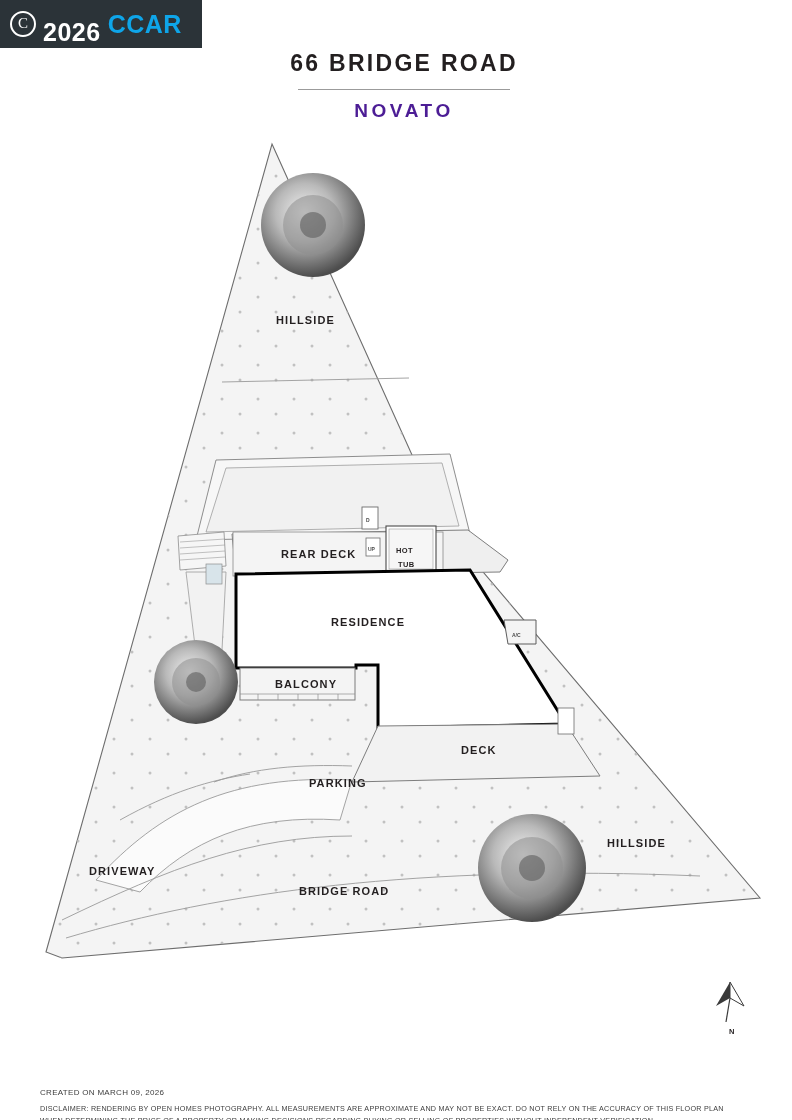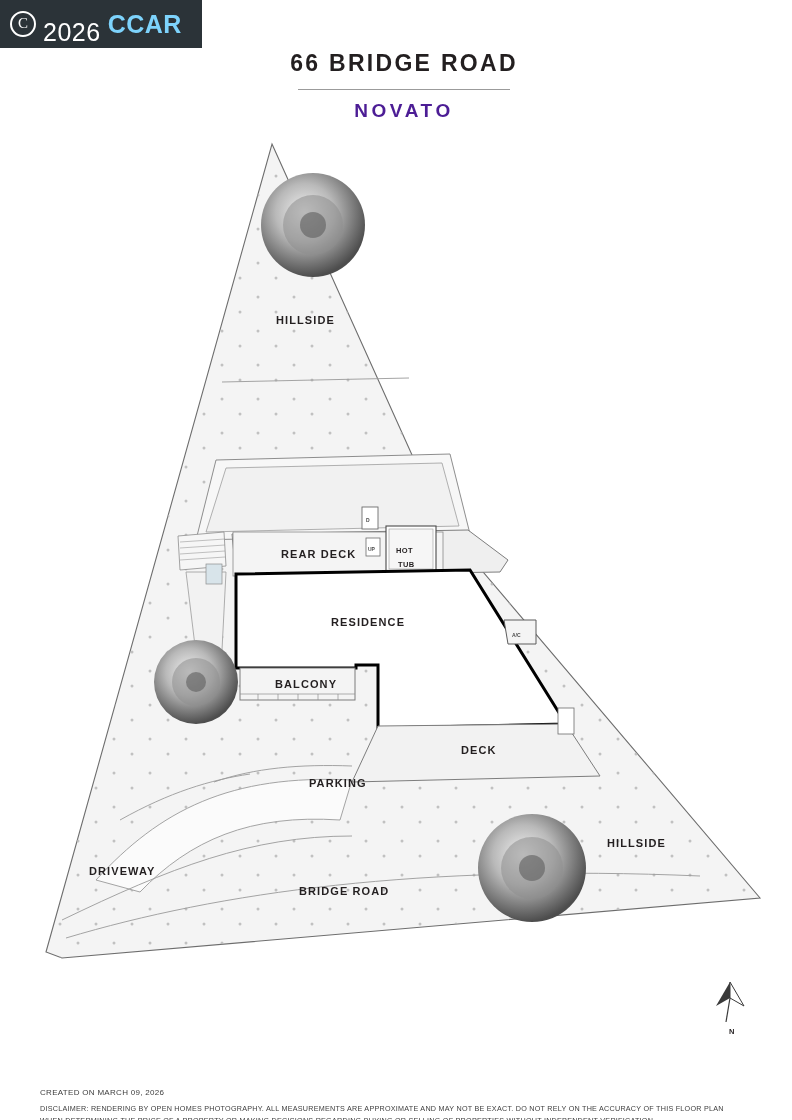--- a/index.html
+++ b/index.html
@@ -37,26 +37,26 @@
     border-radius: 50%;
     color: #ffffff;
     font-size: 15px;
     line-height: 20px;
     text-align: center;
     font-family: "Liberation Serif", serif;
   }
   #copyright-badge .c-year {
     color: #ffffff;
     font-size: 25px;
-    font-weight: normal;
+    font-weight: bold;
     letter-spacing: 0.5px;
     margin-top: 16px;
   }
   #copyright-badge .c-org {
-    color: #7dd3fc;
+    color: #0ea5e9;
     font-size: 25px;
     font-weight: bold;
     letter-spacing: 0.5px;
   }
 
   
   #title-block {
     position: absolute;
     left: 8px;
     top: 50px;

